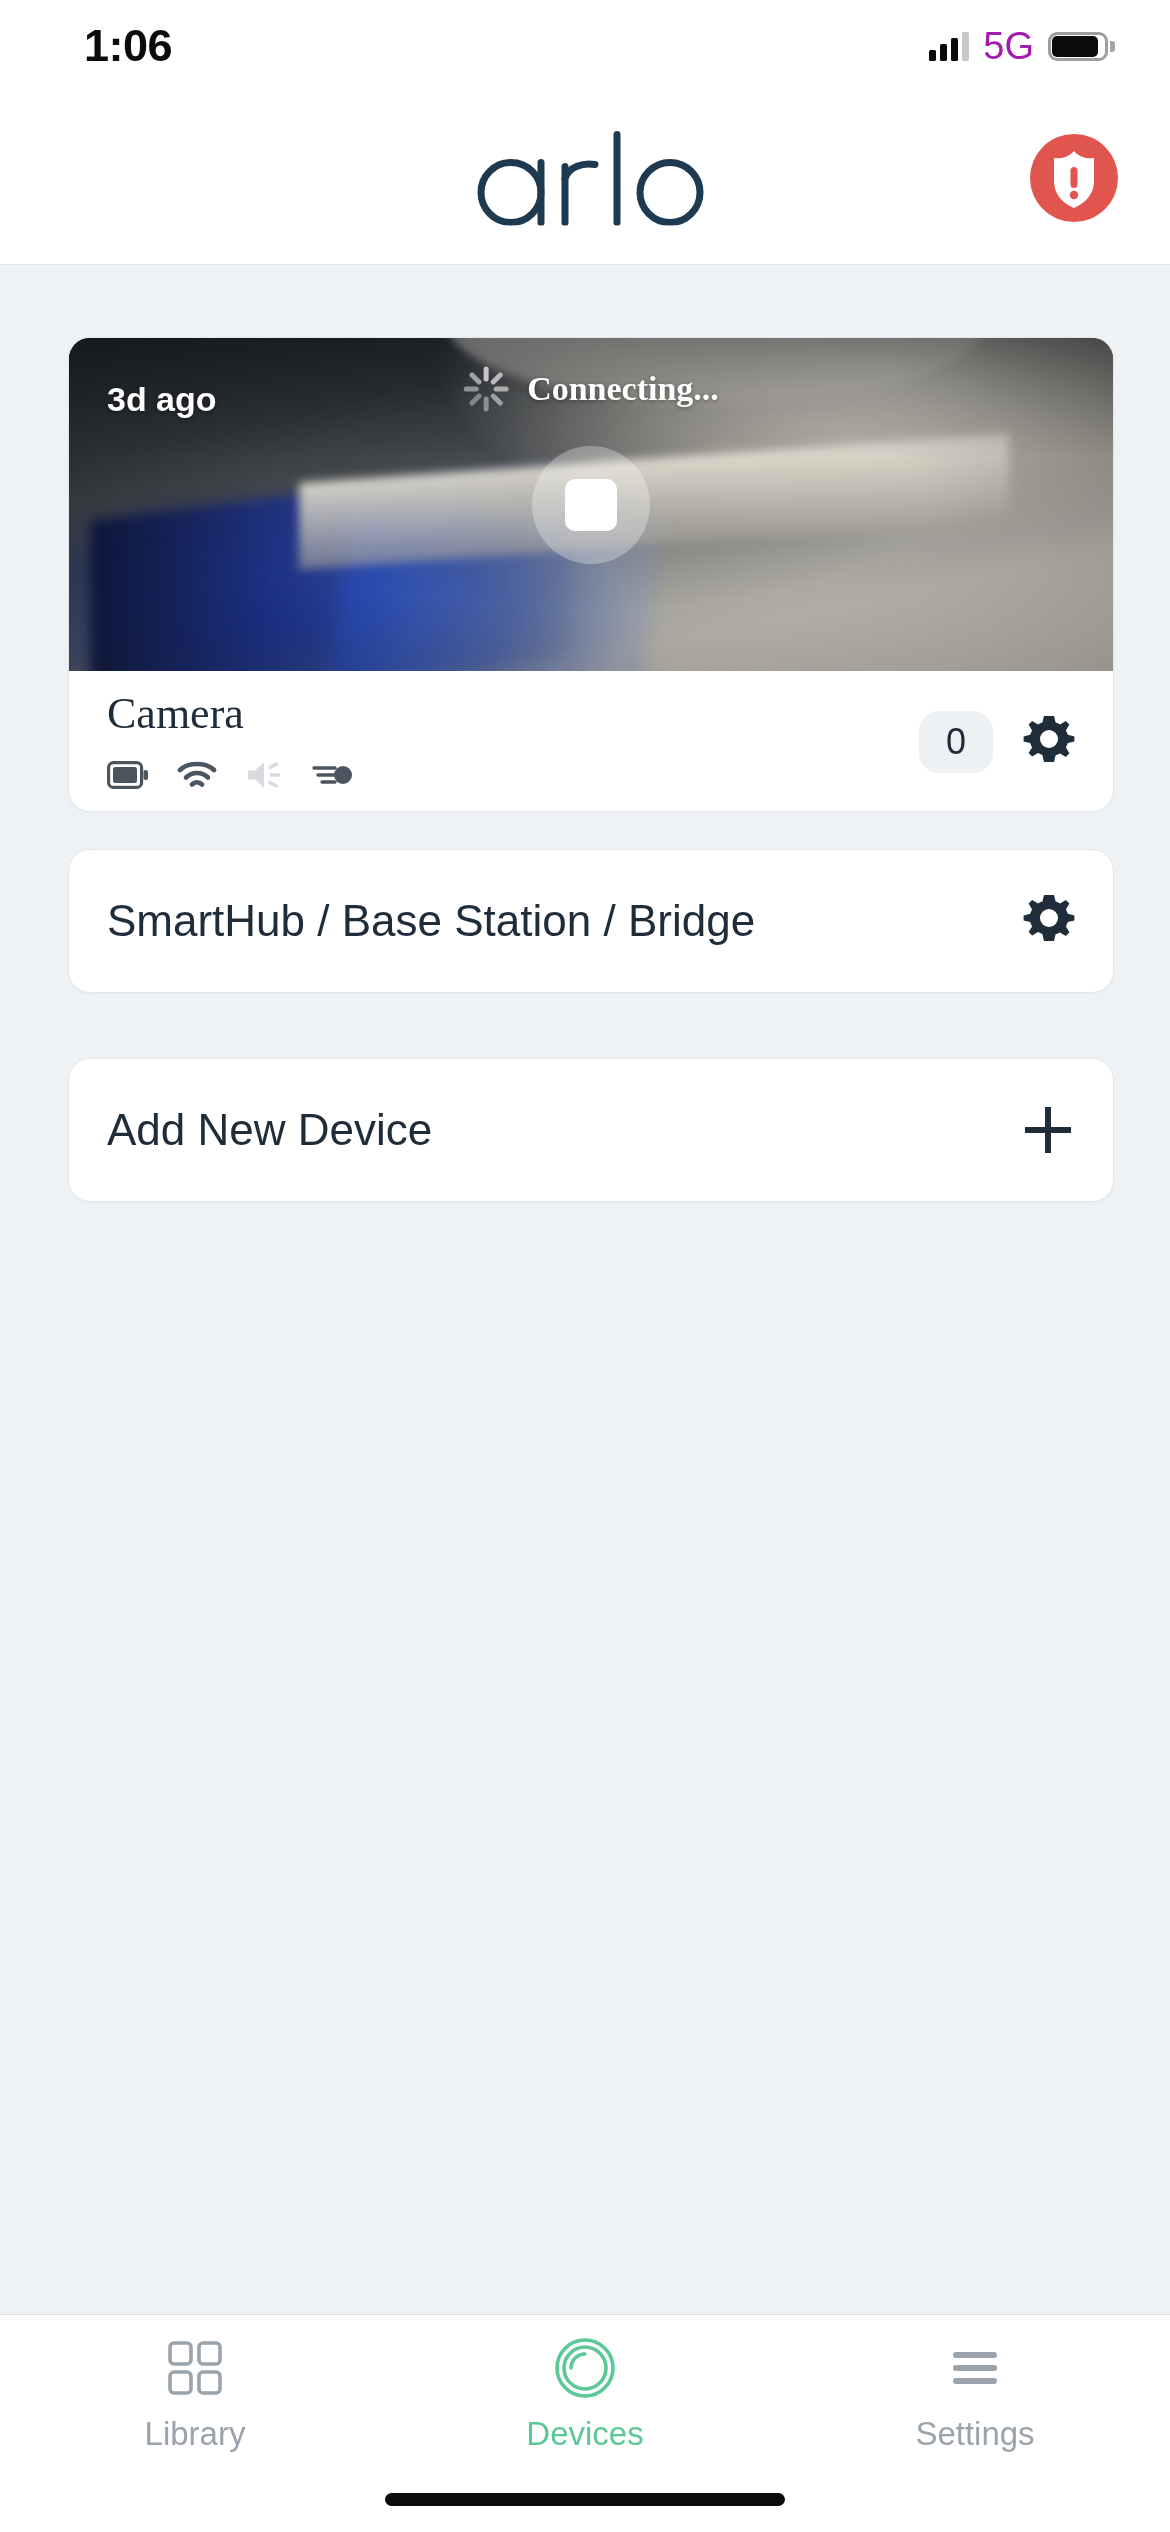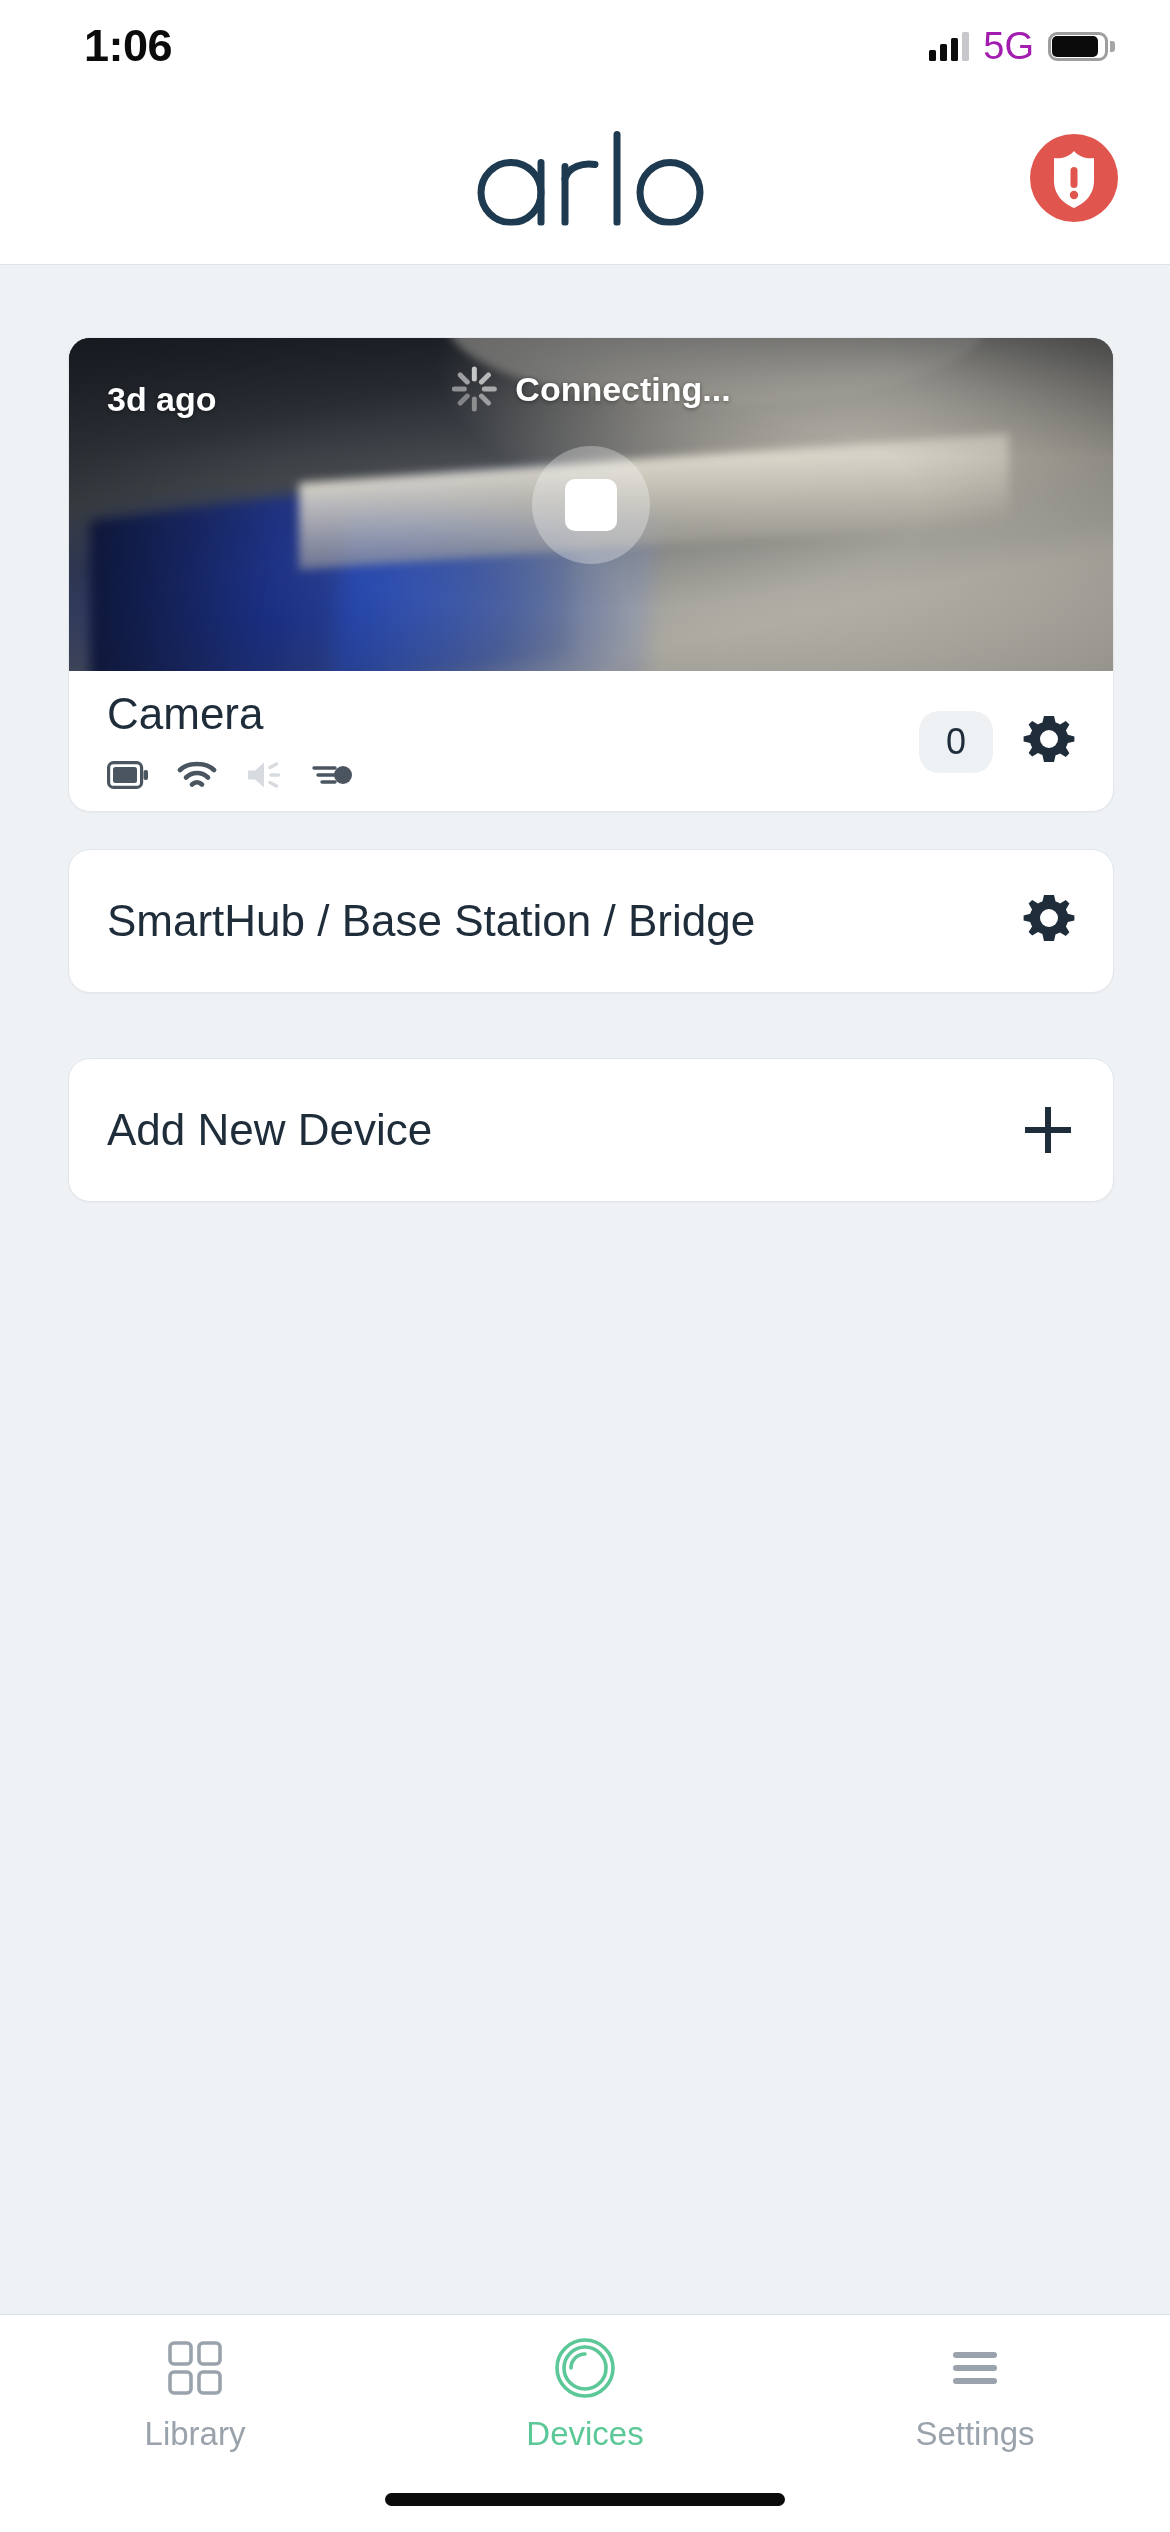--- a/index.html
+++ b/index.html
@@ -109,41 +109,41 @@
     position:absolute; left:0; top:0; width:100%; height:120px;
     background:linear-gradient(180deg, rgba(10,14,20,0.42), rgba(10,14,20,0));
   }
   .cam-ago {
     position:absolute; left:38px; top:42px;
     font-size:34px; font-weight:700; color:#ffffff;
     text-shadow:0 1px 4px rgba(0,0,0,0.45);
   }
   .cam-status {
     position:absolute; left:50%; top:28px; transform:translateX(-50%);
-    display:flex; align-items:center; gap:18px;
+    display:flex; align-items:center; gap:18px;font-family:Liberation Serif, serif;
   }
   .spinner { width:46px; height:46px; flex:0 0 46px; }
   .spinner svg { display:block; width:100%; height:100%; }
   .cam-status-txt {
     font-size:34px; font-weight:700; color:#ffffff;
     text-shadow:0 1px 4px rgba(0,0,0,0.45); white-space:nowrap;
   }
   .stop-btn {
     position:absolute; left:50%; top:50%; transform:translate(-50%,-50%);
     width:118px; height:118px; border-radius:50%;
     background:rgba(255,255,255,0.30);
     display:flex; align-items:center; justify-content:center; cursor:pointer;
   }
   .stop-btn .sq { width:52px; height:52px; background:#ffffff; border-radius:10px; }
 
   .cam-info {
     position:relative; height:142px; padding:0 38px;
     display:flex; align-items:center; justify-content:space-between;
   }
-  .cam-left { display:flex; flex-direction:column; gap:22px; }
+  .cam-left { display:flex; flex-direction:column; gap:22px;font-family:Liberation Serif, serif; }
   .cam-name { font-size:44px; color:#1f2d3a; font-weight:400; line-height:1; }
   .cam-icons { display:flex; align-items:center; gap:28px; height:34px; }
   .cam-icons .ic { display:flex; align-items:center; }
   .cam-icons svg { display:block; }
   .cam-right { display:flex; align-items:center; gap:30px; }
   .count-pill {
     min-width:74px; height:62px; padding:0 20px; border-radius:20px;
     background:#eef1f4; display:flex; align-items:center; justify-content:center;
     font-size:36px; color:#1f2d3a; font-weight:500; cursor:pointer;
   }

